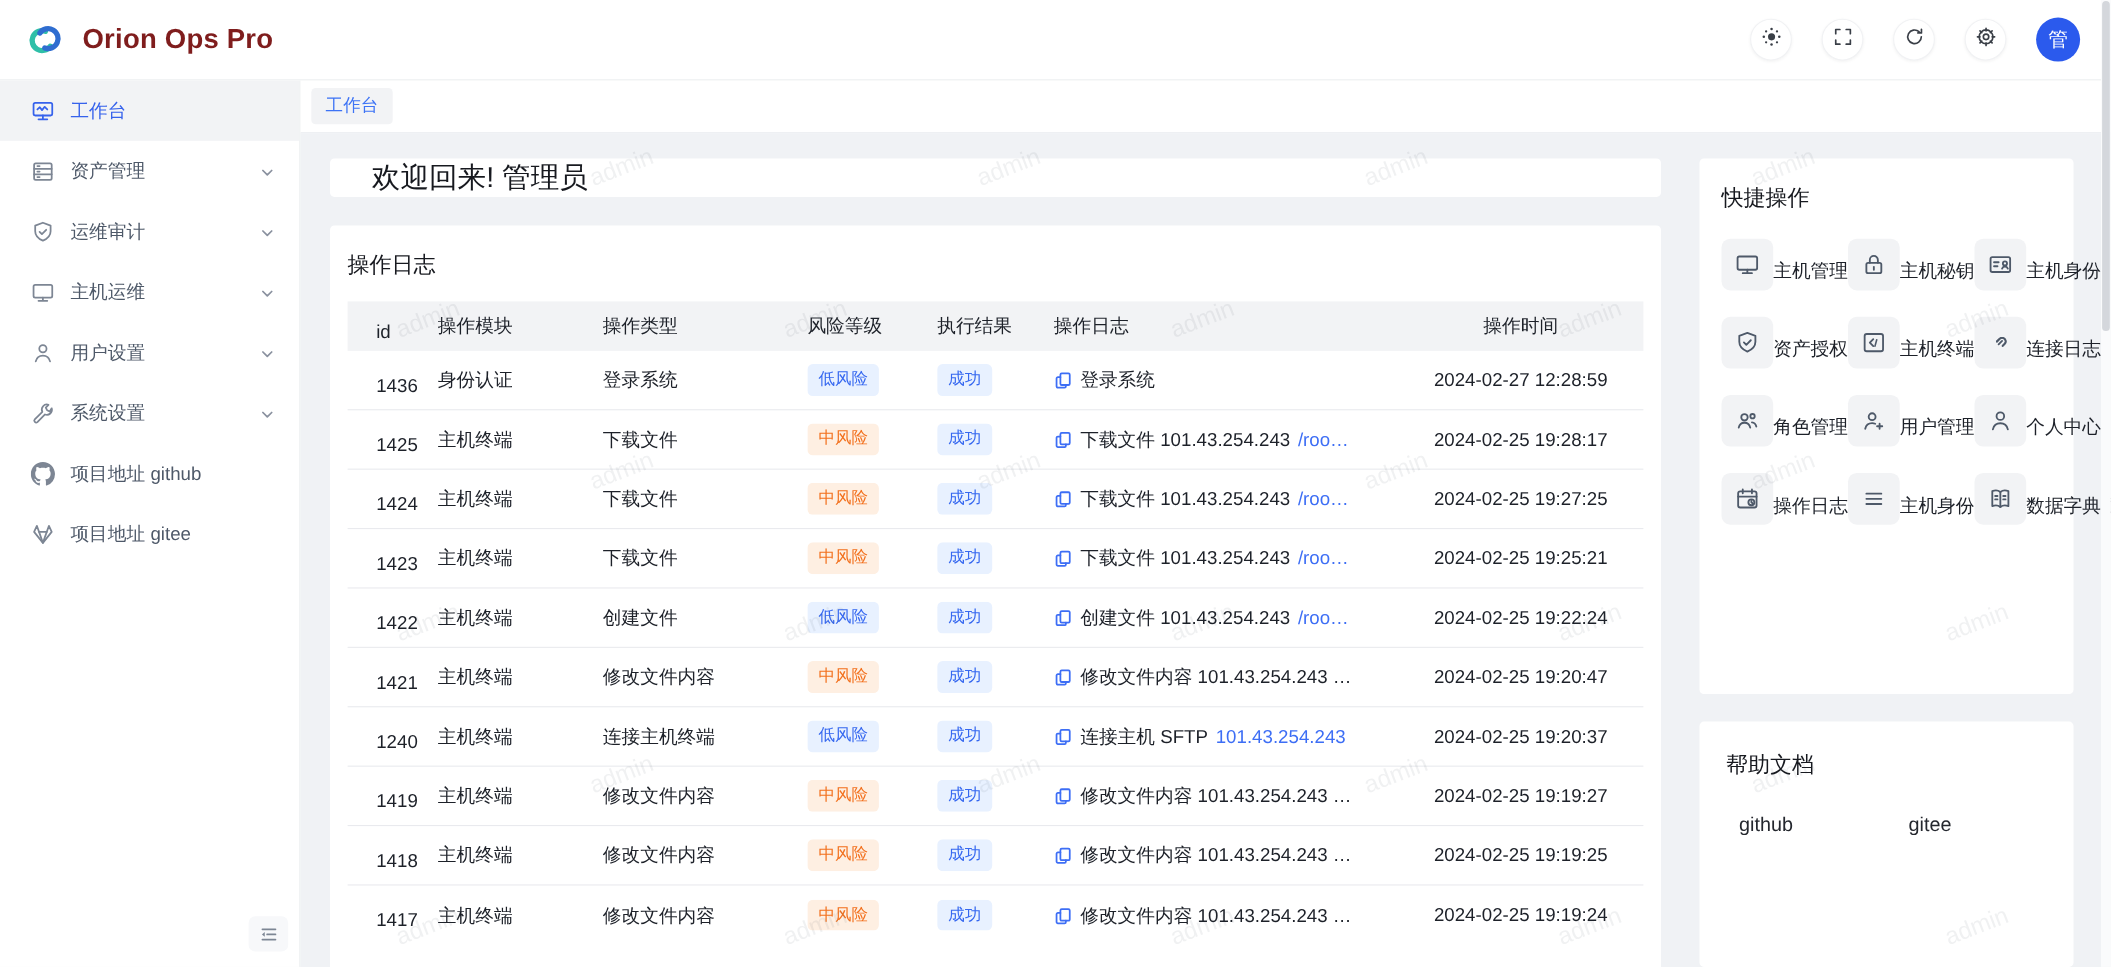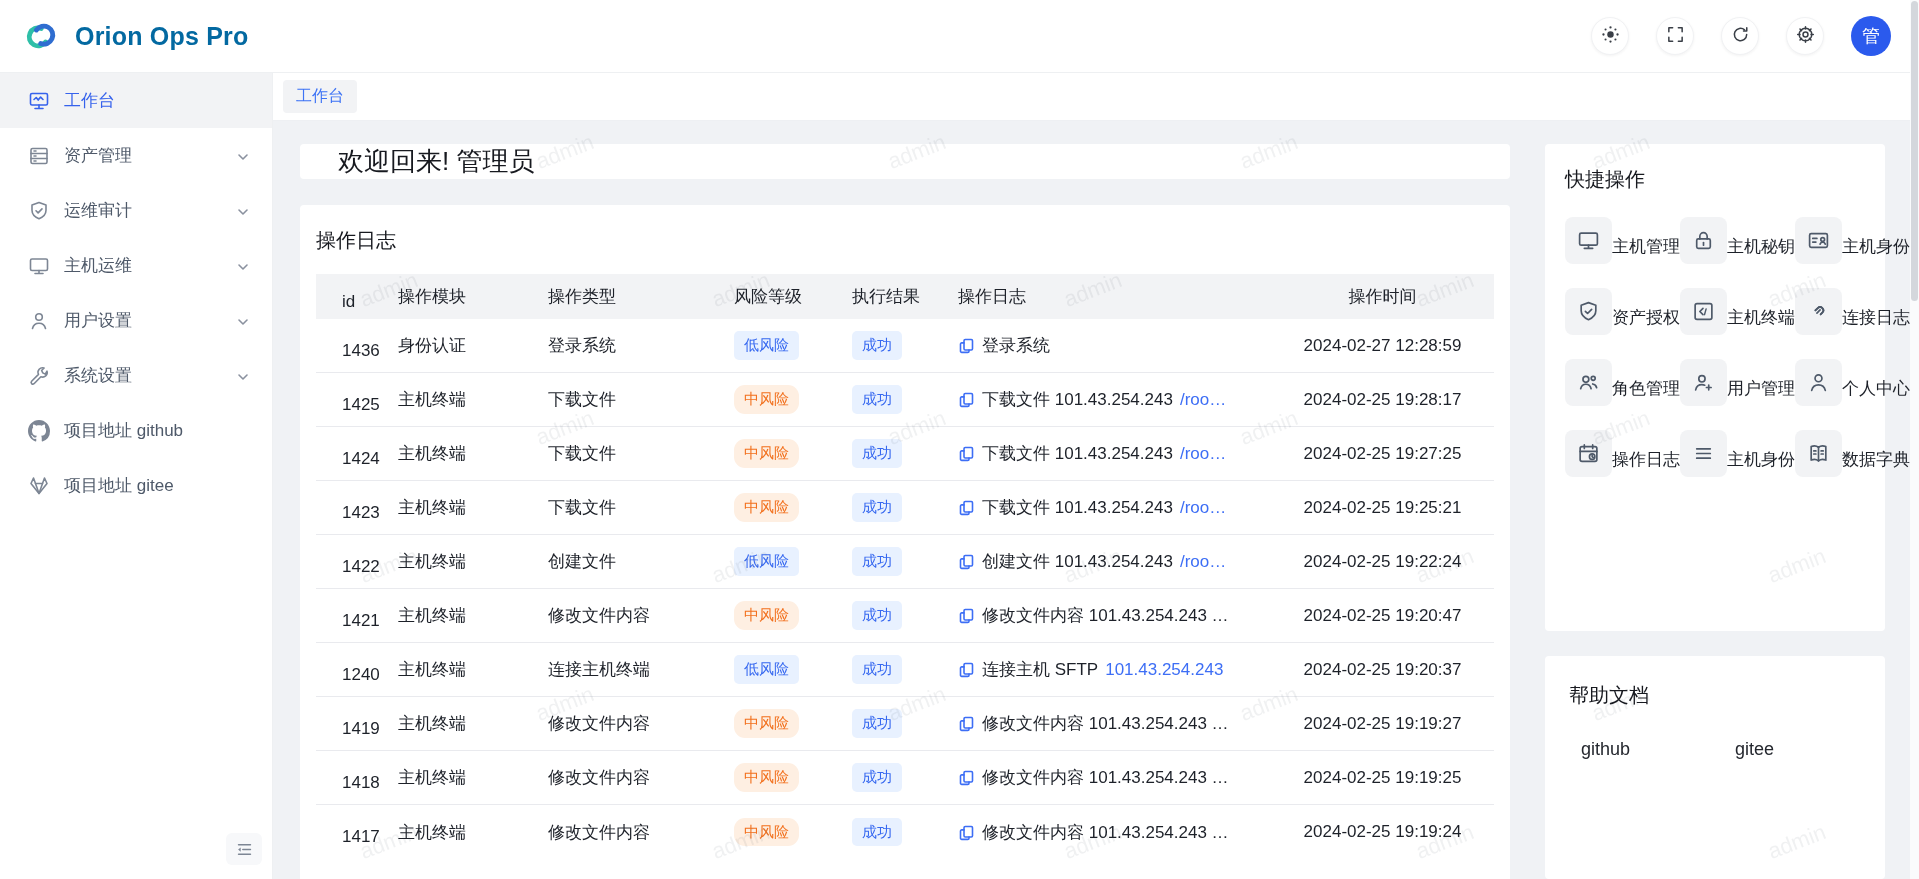--- a/index.html
+++ b/index.html
@@ -4,21 +4,21 @@
 <style>
   * { margin:0; padding:0; box-sizing:border-box; }
   html,body { width:1919px; height:879px; overflow:hidden; background:#f0f2f5;
     font-family:"Liberation Sans","DejaVu Sans",sans-serif; color:#1d2129; }
 
   
   .header { position:absolute; top:0; left:0; right:0; height:73px; background:#fff;
     border-bottom:1px solid #eef0f2; display:flex; align-items:center; z-index:30; }
   .logo-wrap { display:flex; align-items:center; gap:13px; padding-left:20px; }
   .logo-svg { width:42px; height:42px; }
-  .app-title { font-size:25px; font-weight:600; color:#0369a1; letter-spacing:.2px; }
+  .app-title { font-size:25px; font-weight:600; color:#7f1d1d; letter-spacing:.2px; }
   .header-right { margin-left:auto; display:flex; align-items:center; gap:27px; padding-right:28px; }
   .hbtn { width:38px; height:38px; border-radius:50%; background:#fff; border:1px solid #f1f2f4;
     box-shadow:0 1px 3px rgba(31,35,41,.06); display:flex; align-items:center; justify-content:center;
     cursor:pointer; color:#3a3f47; }
   .hbtn svg { width:19px; height:19px; }
   .avatar { width:40px; height:40px; border-radius:50%; background:#2b5aed; color:#fff;
     display:flex; align-items:center; justify-content:center; font-size:18px; cursor:pointer; }
 
   
   .sidebar { position:absolute; top:73px; left:0; bottom:0; width:273px; background:#fff;
@@ -60,21 +60,21 @@
   .tgrid { display:grid; grid-template-columns:82px 150px 186px 118px 106px minmax(0,1fr) 205px;
     align-items:center; }
   .thead { background:#f2f3f5; height:45px; font-weight:500; font-size:17px; color:#1d2129; }
   .trow { height:54px; border-bottom:1px solid #e9eaee; font-size:17px; color:#1d2129; }
   .trow:last-child { border-bottom:none; }
   .cell { padding-right:10px; white-space:nowrap; overflow:hidden; text-overflow:ellipsis; }
   .cell.first { padding-left:26px;margin-top:10px; }
   .cell.time { text-align:center; padding-right:18px; }
   .badge { display:inline-block; font-size:15px; border-radius:5px; padding:5px 10px; line-height:1.25; }
   .badge.low, .badge.ok { background:#e8f1ff; color:#3668f0; }
-  .badge.medium { background:#feefe2; color:#f2701d;border-radius:11px; }
+  .badge.medium { background:#feefe2; color:#f2701d; }
   .logcell { display:flex; align-items:center; gap:7px; min-width:0; }
   .copy-ic { width:17px; height:17px; flex:none; color:#3d6ef5; cursor:pointer; }
   .copy-ic svg { width:17px; height:17px; display:block; }
   .log-txt { white-space:nowrap; overflow:hidden; text-overflow:ellipsis; }
   .log-link { color:#3d6ef5; cursor:pointer; white-space:nowrap; overflow:hidden; text-overflow:ellipsis; }
 
   .qa-card { height:487px; margin-bottom:25px; padding:22px 14px 0 20px; }
   .qa-grid { margin-top:24px; display:grid; grid-template-columns:repeat(3,1fr); row-gap:24px; }
   .qa-cell { display:flex; align-items:center; cursor:pointer; }
   .qa-icon-box { width:47px; height:47px; border-radius:8px; background:#f2f3f5; color:#4e5969;

